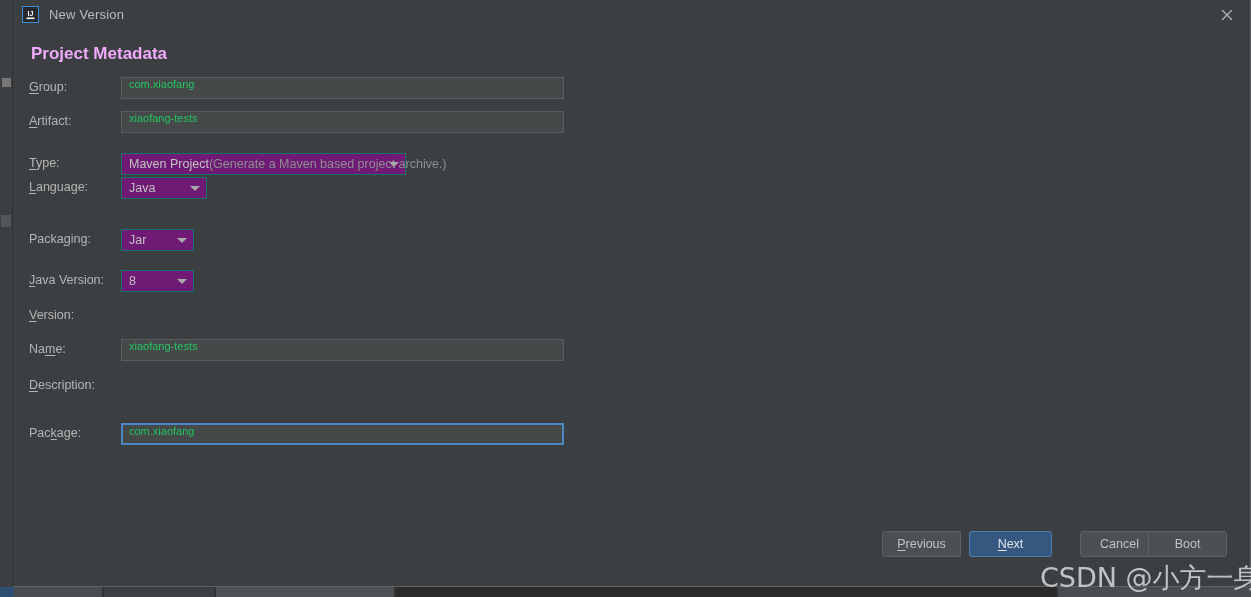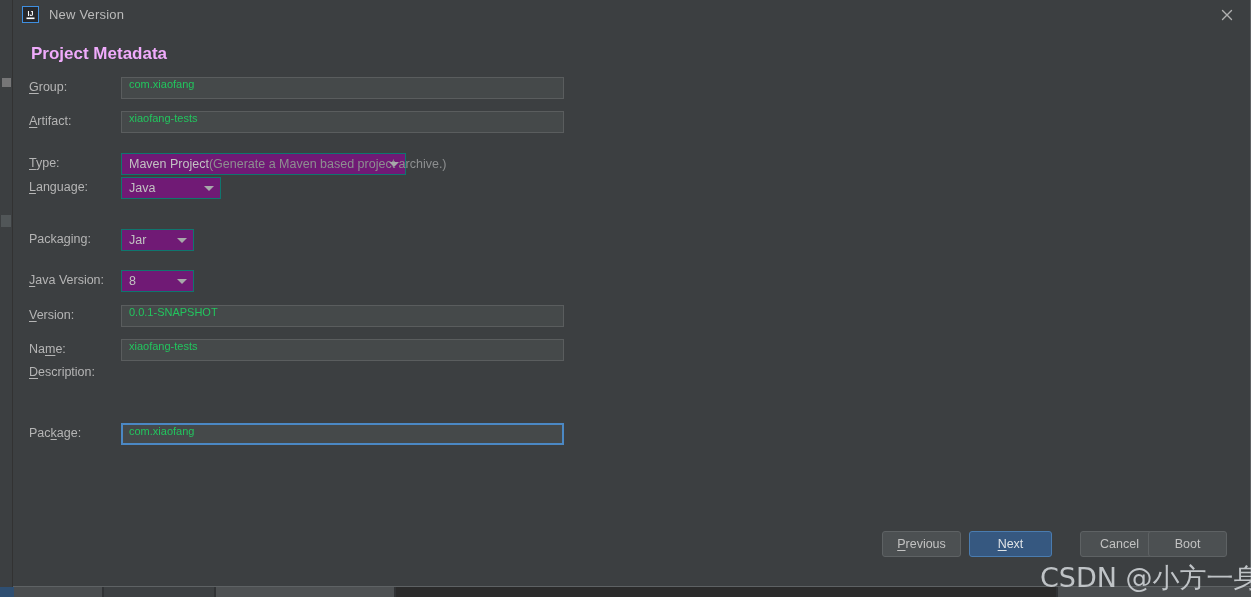--- a/index.html
+++ b/index.html
@@ -235,52 +235,49 @@
           <div class="field-row" style="top: 123px;">
             <div class="field-label"><span class="mn">T</span>ype:</div>
             <div class="combo" style="width: 285px;">
               <span>Maven Project</span>
               <span class="dim">(Generate a Maven based project archive.)</span>
               <span class="arrow"></span>
             </div>
           </div>
           <div class="field-row" style="top: 147px;">
             <div class="field-label"><span class="mn">L</span>anguage:</div>
-            <div class="combo" style="width: 100px; align-items: center;">
+            <div class="combo" style="width: 86px; align-items: center;">
               <span>Java</span>
               <span class="arrow"></span>
             </div>
           </div>
           <div class="field-row" style="top: 199px;">
             <div class="field-label">Packa<span class="mn">g</span>ing:</div>
             <div class="combo" style="width: 73px;">
               <span>Jar</span>
               <span class="arrow"></span>
             </div>
           </div>
           <div class="field-row" style="top: 233px; margin-top: 7px;">
             <div class="field-label"><span class="mn">J</span>ava Version:</div>
             <div class="combo" style="width: 73px;">
               <span>8</span>
               <span class="arrow"></span>
             </div>
           </div>
           <div class="field-row" style="top: 275px;">
             <div class="field-label"><span class="mn">V</span>ersion:</div>
-            <div class="text-input" style="width: 443px;">
-              <span>0.0.1-SNAPSHOT</span>
-            </div>
           </div>
           <div class="field-row" style="top: 309px;">
             <div class="field-label">Na<span class="mn">m</span>e:</div>
             <div class="text-input" style="width: 443px;">
               <span>xiaofang-tests</span>
             </div>
           </div>
-          <div class="field-row" style="top: 332px;">
+          <div class="field-row" style="top: 345px;">
             <div class="field-label"><span class="mn">D</span>escription:</div>
           </div>
           <div class="field-row" style="top: 393px;">
             <div class="field-label">Pac<span class="mn">k</span>age:</div>
             <div class="text-input focused" style="width: 443px;">
               <span>com.xiaofang</span>
             </div>
           </div>
         </div>
     </div>

